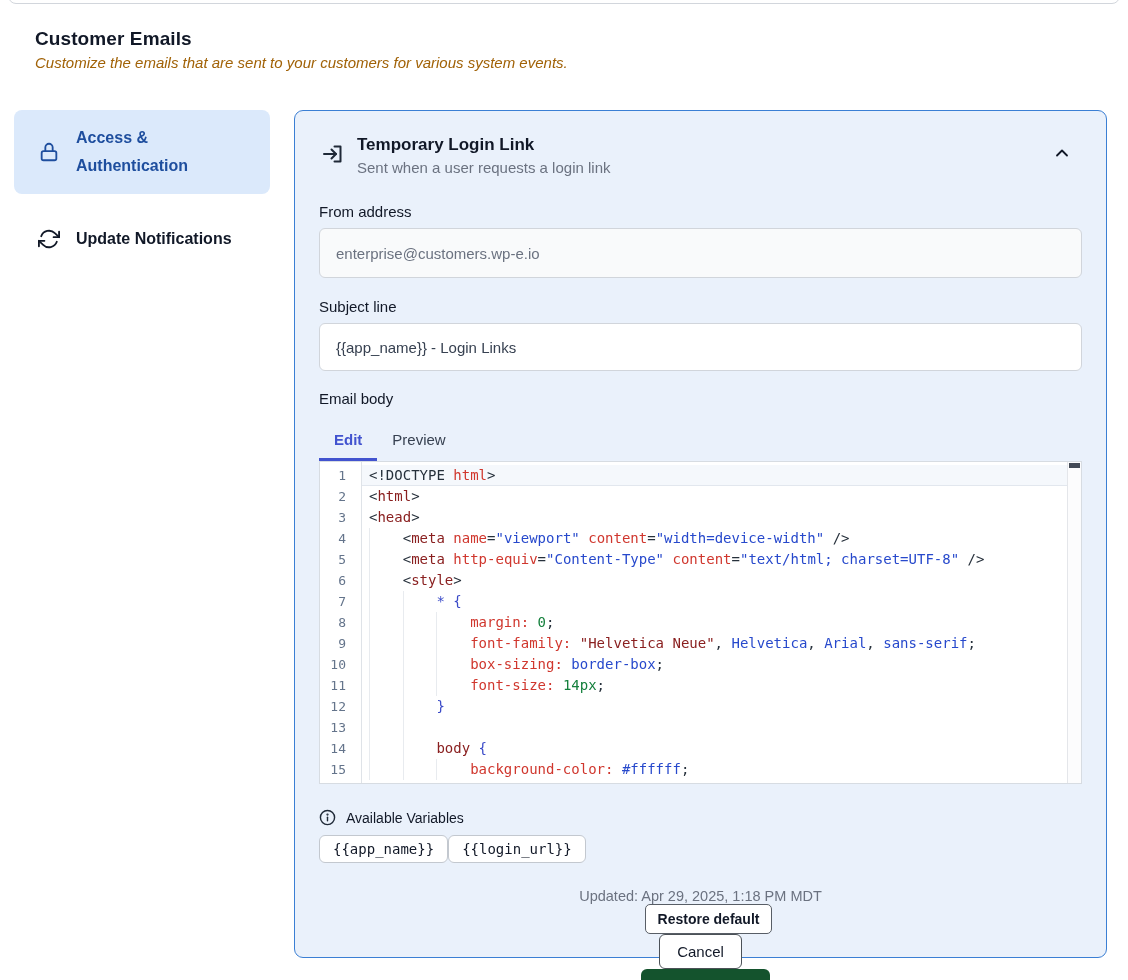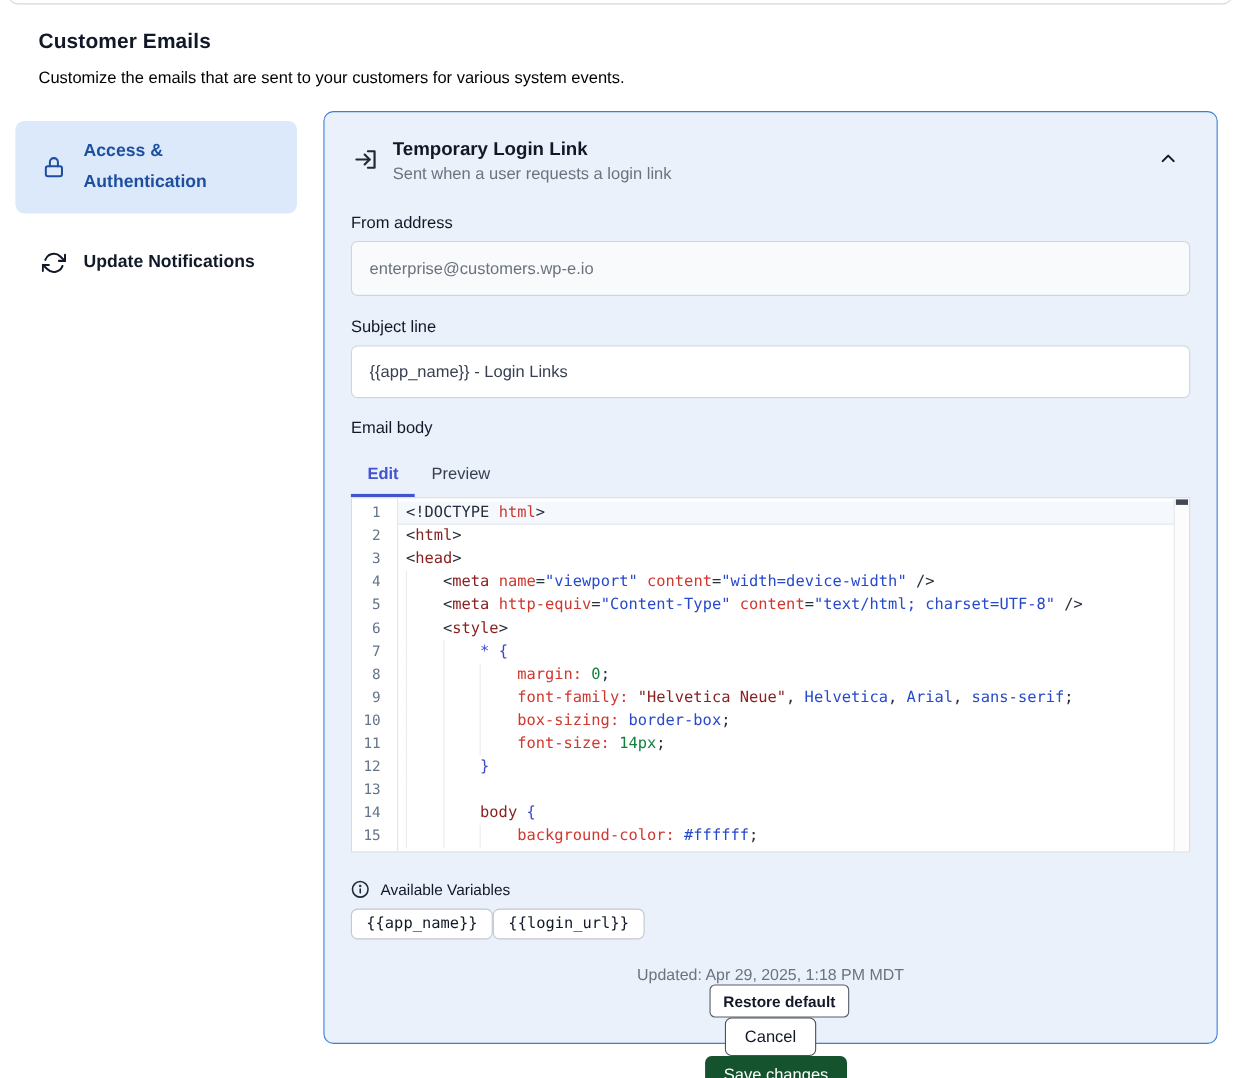--- a/index.html
+++ b/index.html
@@ -4,34 +4,34 @@
 <style>
   * { margin: 0; padding: 0; box-sizing: border-box; }
   html,body { width: 1128px; height: 980px; background: #ffffff;
     font-family: "Liberation Sans", sans-serif; color: #111827; overflow: hidden; }
 
   .top-card-edge { position: absolute; left: 8px; right: 8px; top: -12px; height: 16px;
     border: 1px solid #d2d6dc; border-radius: 10px; background: #fff; }
 
   .page-header { position: absolute; left: 35px; top: 28px; }
   .page-title { font-size: 19px; font-weight: 700; letter-spacing: .1px; }
-  .page-subtitle { margin-top: 12px; font-size: 15px; color: #000000; }
+  .page-subtitle { margin-top: 4px; font-size: 15px; color: #a16207; font-style: italic; }
 
   .sidebar { position: absolute; left: 14px; top: 110px; width: 256px; }
   .sidebar-item { display: flex; align-items: center; border-radius: 8px; cursor: pointer;
     padding: 14px 16px 14px 24px; }
   .sidebar-item.active { background: #dbe9fb; color: #1e4e9e; }
   .sidebar-item.active .sb-label { color: #1e4e9e; }
   .sidebar-item + .sidebar-item { margin-top: 17px; }
   .sb-icon { width: 22px; height: 22px; margin-right: 16px; flex: none; color: #111827; }
   .sidebar-item.active .sb-icon { color: #1e4e9e; }
   .sb-icon svg { width: 22px; height: 22px; display: block; }
   .sb-label { font-size: 16px; font-weight: 600; line-height: 28px; max-width: 160px; }
 
-  .panel { position: absolute; left: 294px; top: 101px; width: 813px; height: 848px;
+  .panel { position: absolute; left: 294px; top: 110px; width: 813px; height: 848px;
     background: #eaf1fb; border: 1px solid #3b7fd4; border-radius: 9px; padding: 24px; }
 
   .panel-header { display: flex; align-items: flex-start; margin-bottom: 27px; position: relative; }
   .hdr-icon { width: 24px; height: 24px; margin: 7px 12px 0 2px; color: #1f2937; flex: none; }
   .hdr-icon svg { width: 24px; height: 24px; display: block; }
   .panel-title { font-size: 17px; font-weight: 700; color: #111827; }
   .panel-subtitle { margin-top: 4px; font-size: 15px; color: #6b7280; }
   .collapse-btn { position: absolute; right: 8px; top: 8px; width: 22px; height: 22px;
     color: #111827; cursor: pointer; }
   .collapse-btn svg { width: 20px; height: 20px; display: block; }

